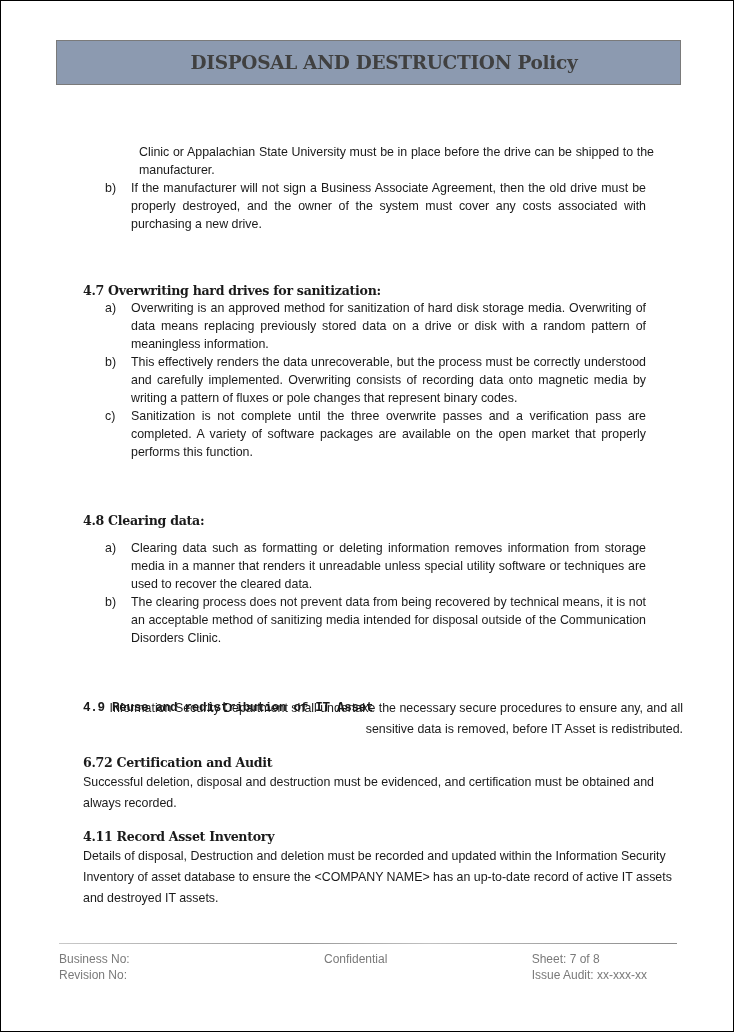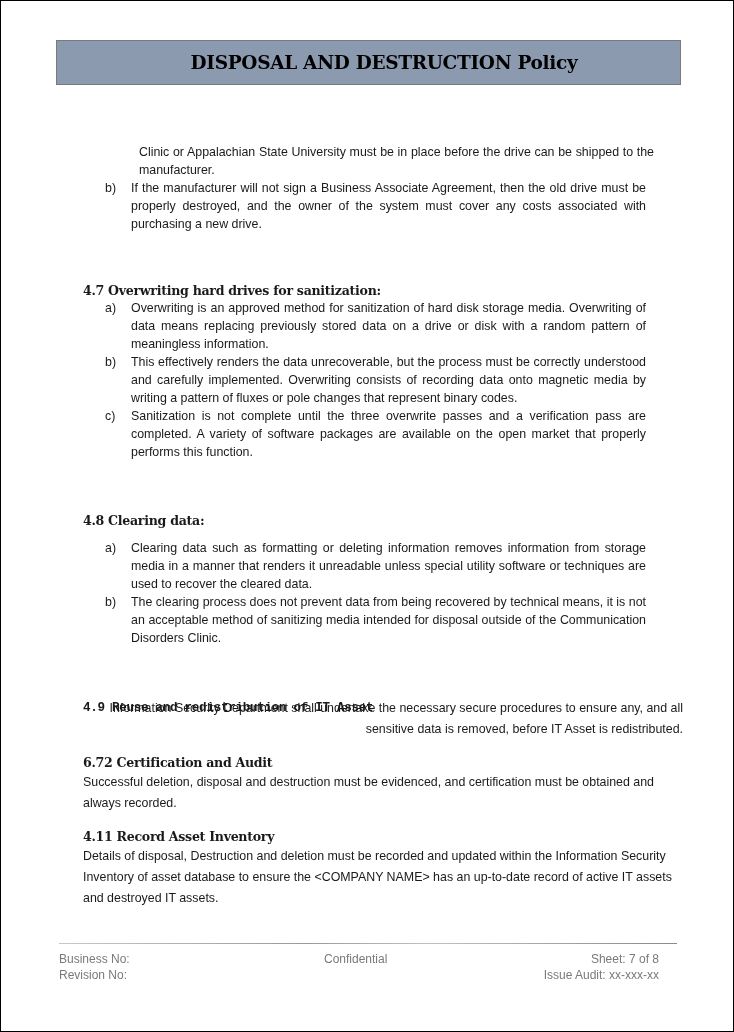--- a/index.html
+++ b/index.html
@@ -8,21 +8,21 @@
     box-sizing: border-box; border: 1px solid #000; overflow: hidden;
     font-family: "Liberation Sans", sans-serif; color: #1a1a1a;
   }
   .header-bar {
     position: absolute; left: 55px; top: 39px; width: 623px; height: 43px;
     background: #8c9ab0; border: 1px solid #7a7a7a;
     display: flex; align-items: center; justify-content: center;
   }
   .header-title {
     font-family: "DejaVu Serif", serif; font-weight: bold; font-size: 18.5px;
-    color: #000000; letter-spacing: -0.3px; margin-left: 31px;
+    color: #404040; letter-spacing: -0.3px; margin-left: 31px;
   }
   .body-text {
     font-family: "Liberation Sans", sans-serif; font-size: 12.4px; line-height: 18px;
     color: #1a1a1a;
   }
   .list { position: absolute; left: 104px; width: 541px; }
   .li { display: flex; text-align: justify; }
   .li .marker { width: 26px; flex: 0 0 26px; }
   .li .txt { flex: 1; text-align: justify; }
   .cont { position: absolute; left: 138px; width: 515px; text-align: justify; }
@@ -36,21 +36,21 @@
   .footer-line {
     position: absolute; left: 58px; top: 942px; width: 618px; height: 1px;
     background: linear-gradient(to right, #c8c8c8 0%, #9a9a9a 40%, #c0c0c0 60%, #8a8a8a 100%);
   }
   .footer {
     position: absolute; top: 950px; left: 58px; width: 600px; font-size: 12px;
     color: #7a7a7a; line-height: 16px;
   }
   .f-left { position: absolute; left: 0; }
   .f-center { position: absolute; left: 265px; }
-  .f-right { position: absolute; right: 0; text-align: right; }
+  .f-right { position: absolute; right: 12px; text-align: left; }
 </style>
 </head>
 <body>
 
 <div class="header-bar">
   <span class="header-title">DISPOSAL AND DESTRUCTION Policy</span>
 </div>
 
 <div class="cont body-text" style="top:142px;">Clinic or Appalachian State University must be in place before the drive can be shipped to the manufacturer.</div>
 <div class="list body-text" style="top:178px;">

